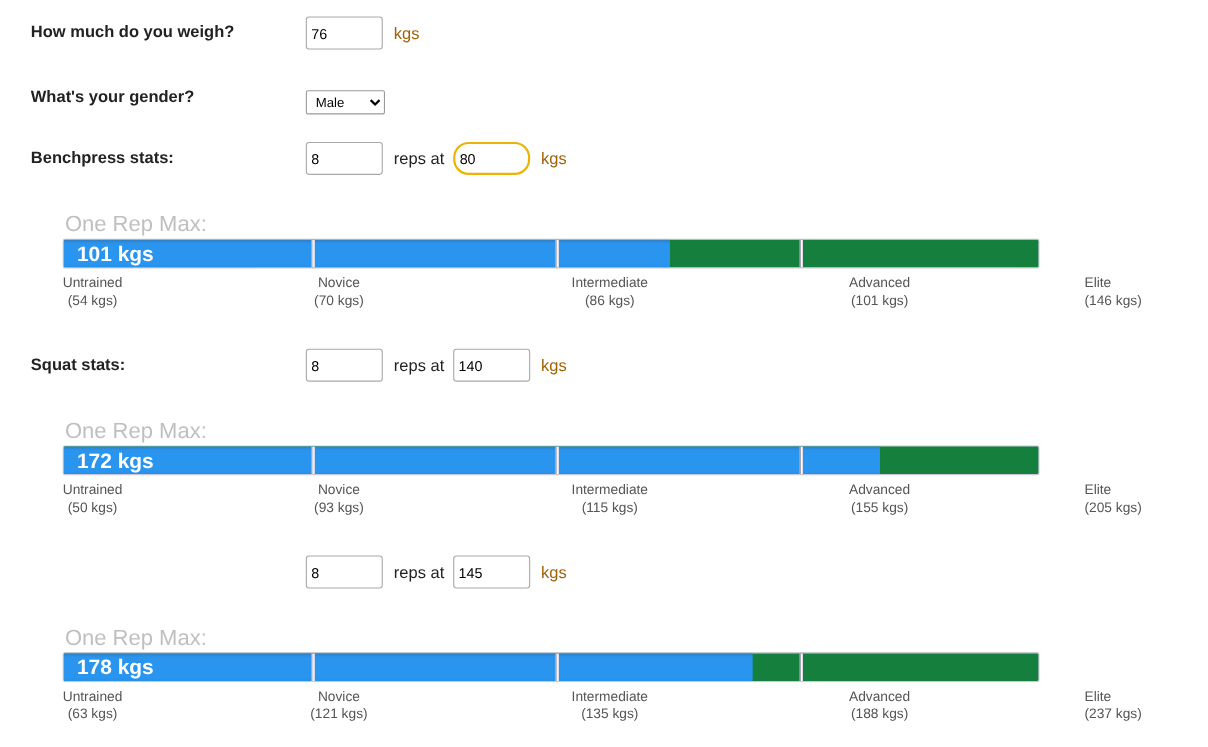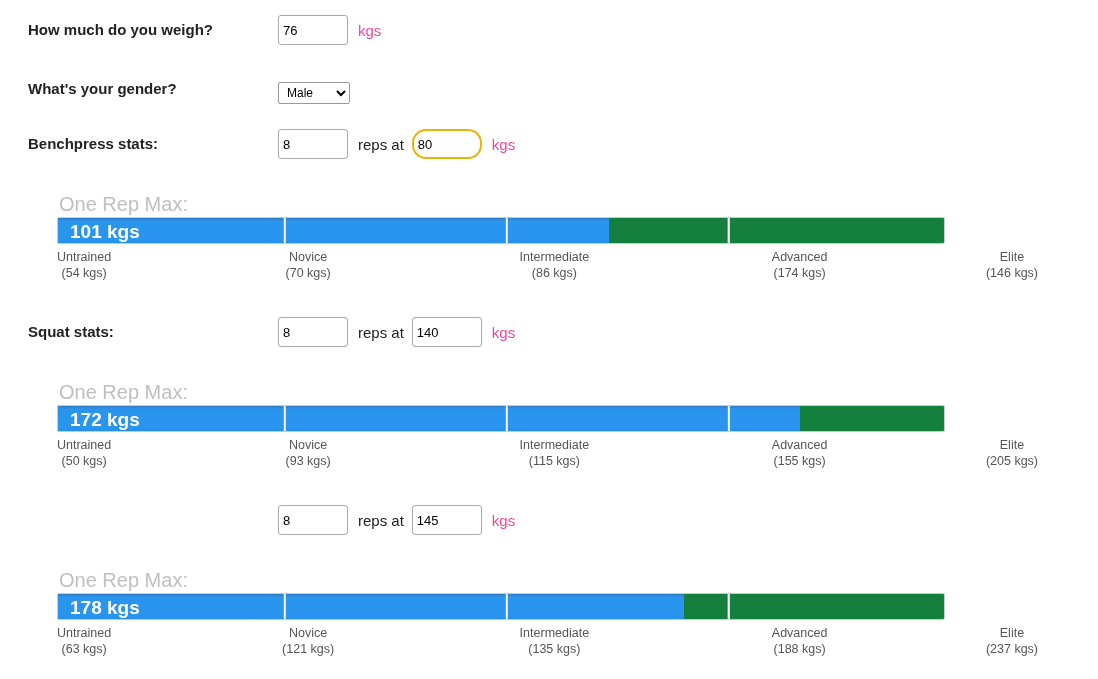--- a/index.html
+++ b/index.html
@@ -58,21 +58,21 @@
     border-radius: 3px;
     outline: none;
   }
   input.txt.focused {
     border: 2px solid #eab308;
     border-radius: 14px;
     box-shadow: none;
   }
   .unit {
     font-size: 15px;
-    color: #ec4899;
+    color: #a16207;
     margin-left: 10px;
     white-space: nowrap;
     text-align: right;
   }
   .mid-text {
     font-size: 15px;
     color: #222222;
     margin: 0 8px 0 10px;
     white-space: nowrap;
   }
@@ -159,21 +159,21 @@
     font-size: 12.5px;
     color: #555555;
     text-align: center;
     white-space: nowrap;
     line-height: 16px;
     transform: translateX(-50%);
   }
   .tick-label .lvl { display: block; }
   .tick-label .val { display: block; }
   .tick-label.first { transform: none; text-align: center; }
-  .tick-label.last  { transform: translateX(-100%); text-align: center; }
+  .tick-label.last  { transform: translateX(-100%); text-align: left; }
 </style>
 </head>
 <body>
 
 <div class="page">
 
   <div class="form-row" style="top:13px;">
     <div class="form-label">How much do you weigh?</div>
     <div class="field-zone">
       <input class="txt" type="text" value="76" style="">
@@ -215,21 +215,21 @@
           <div class="tick-label" style="left: 308.136px;">
             <span class="lvl">Novice</span>
             <span class="val">(70 kgs)</span>
           </div>
           <div class="tick-label" style="left: 554.367px;">
             <span class="lvl">Intermediate</span>
             <span class="val">(86 kgs)</span>
           </div>
           <div class="tick-label" style="left: 799.617px;">
             <span class="lvl">Advanced</span>
-            <span class="val">(174 kgs)</span>
+            <span class="val">(101 kgs)</span>
           </div>
           <div class="tick-label last" style="left: 1038px;">
             <span class="lvl">Elite</span>
             <span class="val">(146 kgs)</span>
           </div>
         </div>
       </div>
       <div class="form-row" style="top: 315px;">
         <div class="form-label">Squat stats:</div>
         <div class="field-zone">

